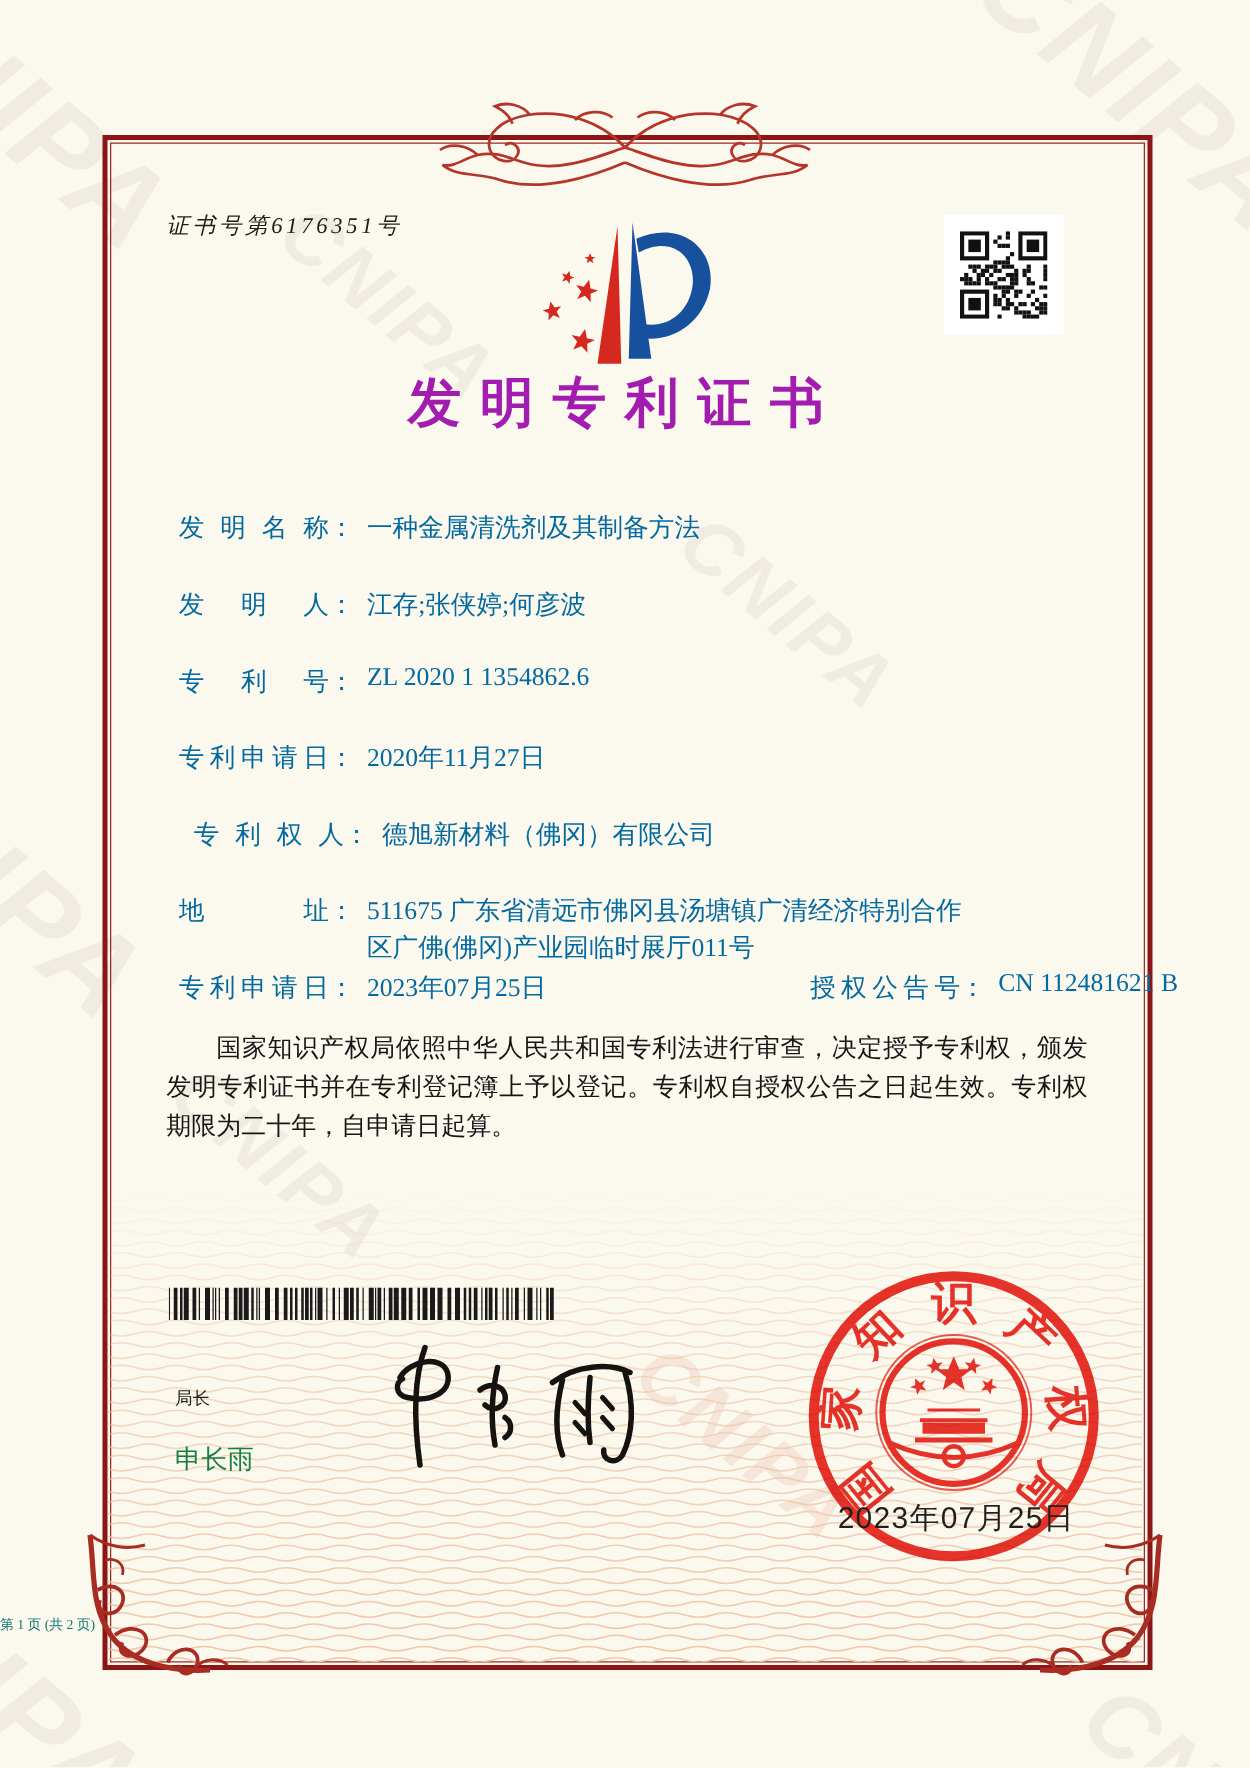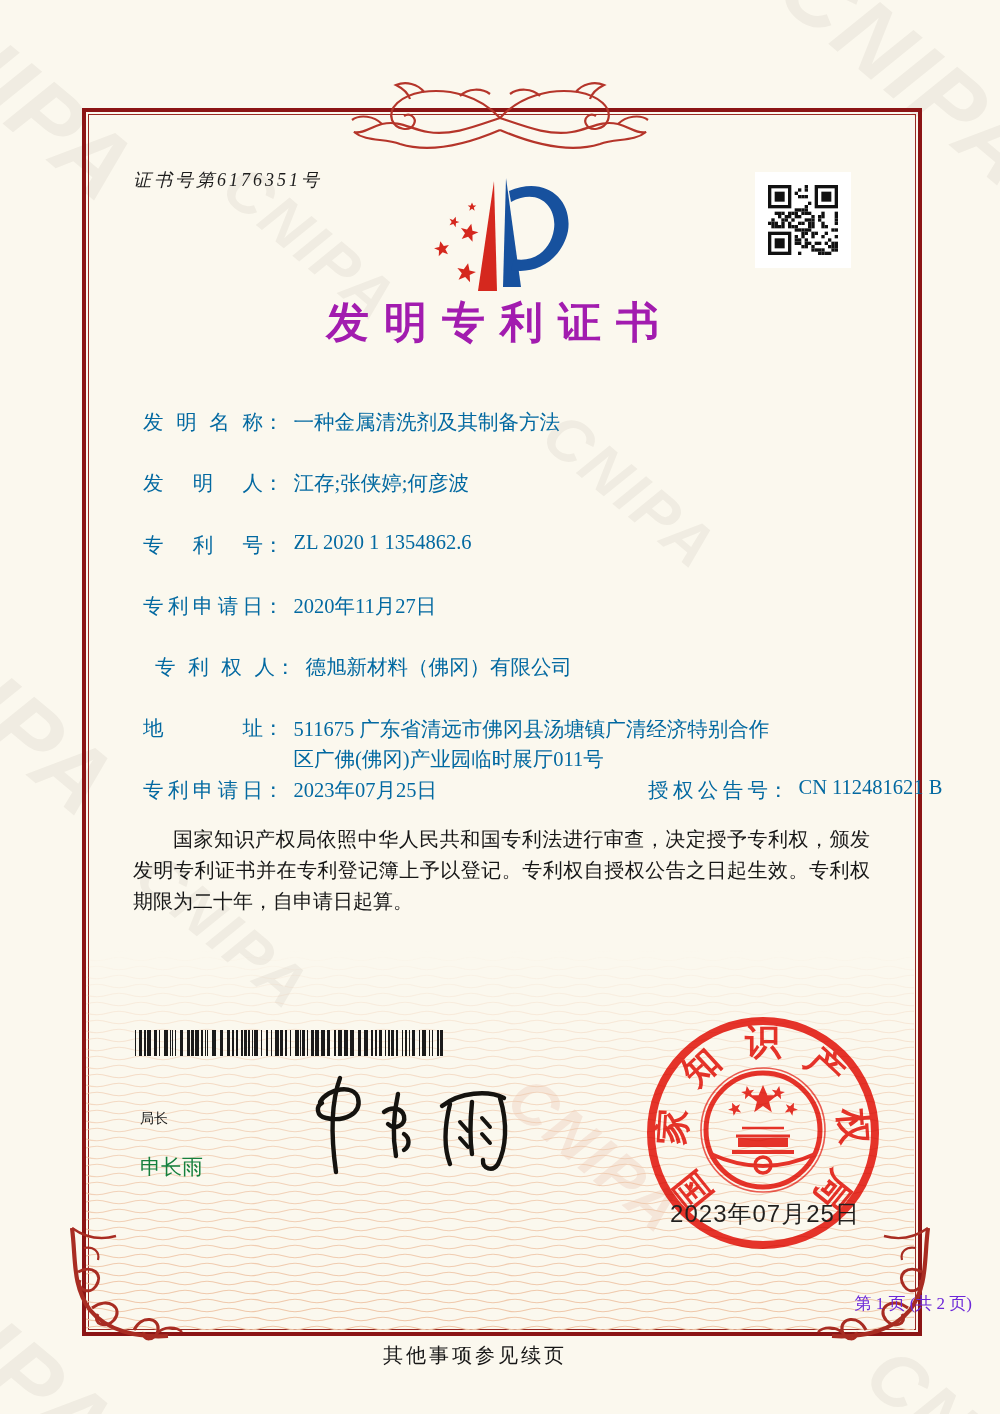--- a/index.html
+++ b/index.html
@@ -24,21 +24,21 @@
   #paragraphs{position:absolute;left:133px;top:824px;width:737px;font-size:20px;
     line-height:31px;text-align:justify;color:#161616;}
   #paragraphs p{margin:0 0 13px 0;text-indent:2em;}
   #barcode{position:absolute;left:135px;top:1030px;}
   #director-title{position:absolute;left:140px;top:1110px;font-size:14px;color:#222;
     font-family:"Liberation Sans","DejaVu Sans",sans-serif;}
   #director-name{position:absolute;left:140px;top:1153px;font-size:21px;color:#15803d;
     font-family:Liberation Serif, serif;}
   #signature{position:absolute;left:292px;top:1072px;}
   #seal{position:absolute;left:638px;top:1008px;mix-blend-mode:multiply;}
-  #page-info{position:absolute;left:0;right:28px;top:1292px;text-align:right;font-size:17px;color:#6d28d9;}
+  #page-info{position:absolute;left:0;right:28px;top:1292px;text-align:left;font-size:11px;color:#0f766e;}
   #continuation-note{position:absolute;left:0;right:50px;top:1342px;text-align:center;
     font-size:20px;letter-spacing:3px;color:#161616;}
   #guilloche{position:absolute;left:86px;top:950px;pointer-events:none;}
   .ornament{position:absolute;pointer-events:none;}
   #qr-box{position:absolute;left:755px;top:172px;width:96px;height:96px;background:#fff;}
   #qr{position:absolute;left:13px;top:13px;}
   #logo{position:absolute;left:415px;top:163px;}
 </style>
 </head>
 <body>
@@ -432,15 +432,14 @@
         <path d="M98,128 L152,128" stroke-width="3"></path>
         <path d="M104,120 L146,120" stroke-width="2.5"></path>
         <circle cx="125" cy="157" r="8" stroke-width="3.5"></circle>
         <path d="M73,146 Q125,170 177,146" stroke-width="4"></path>
       </g>
       <text x="127" y="214" font-size="24" letter-spacing="1" font-family="Liberation Sans, DejaVu Sans, sans-serif" fill="#111" text-anchor="middle">2023年07月25日</text>
     </g>
   </svg>
 
   <div id="page-info">第 1 页 (共 2 页)</div>
-  <div id="continuation-note">其他事项参见续页</div>
 
 </div>
 
 </body></html>

